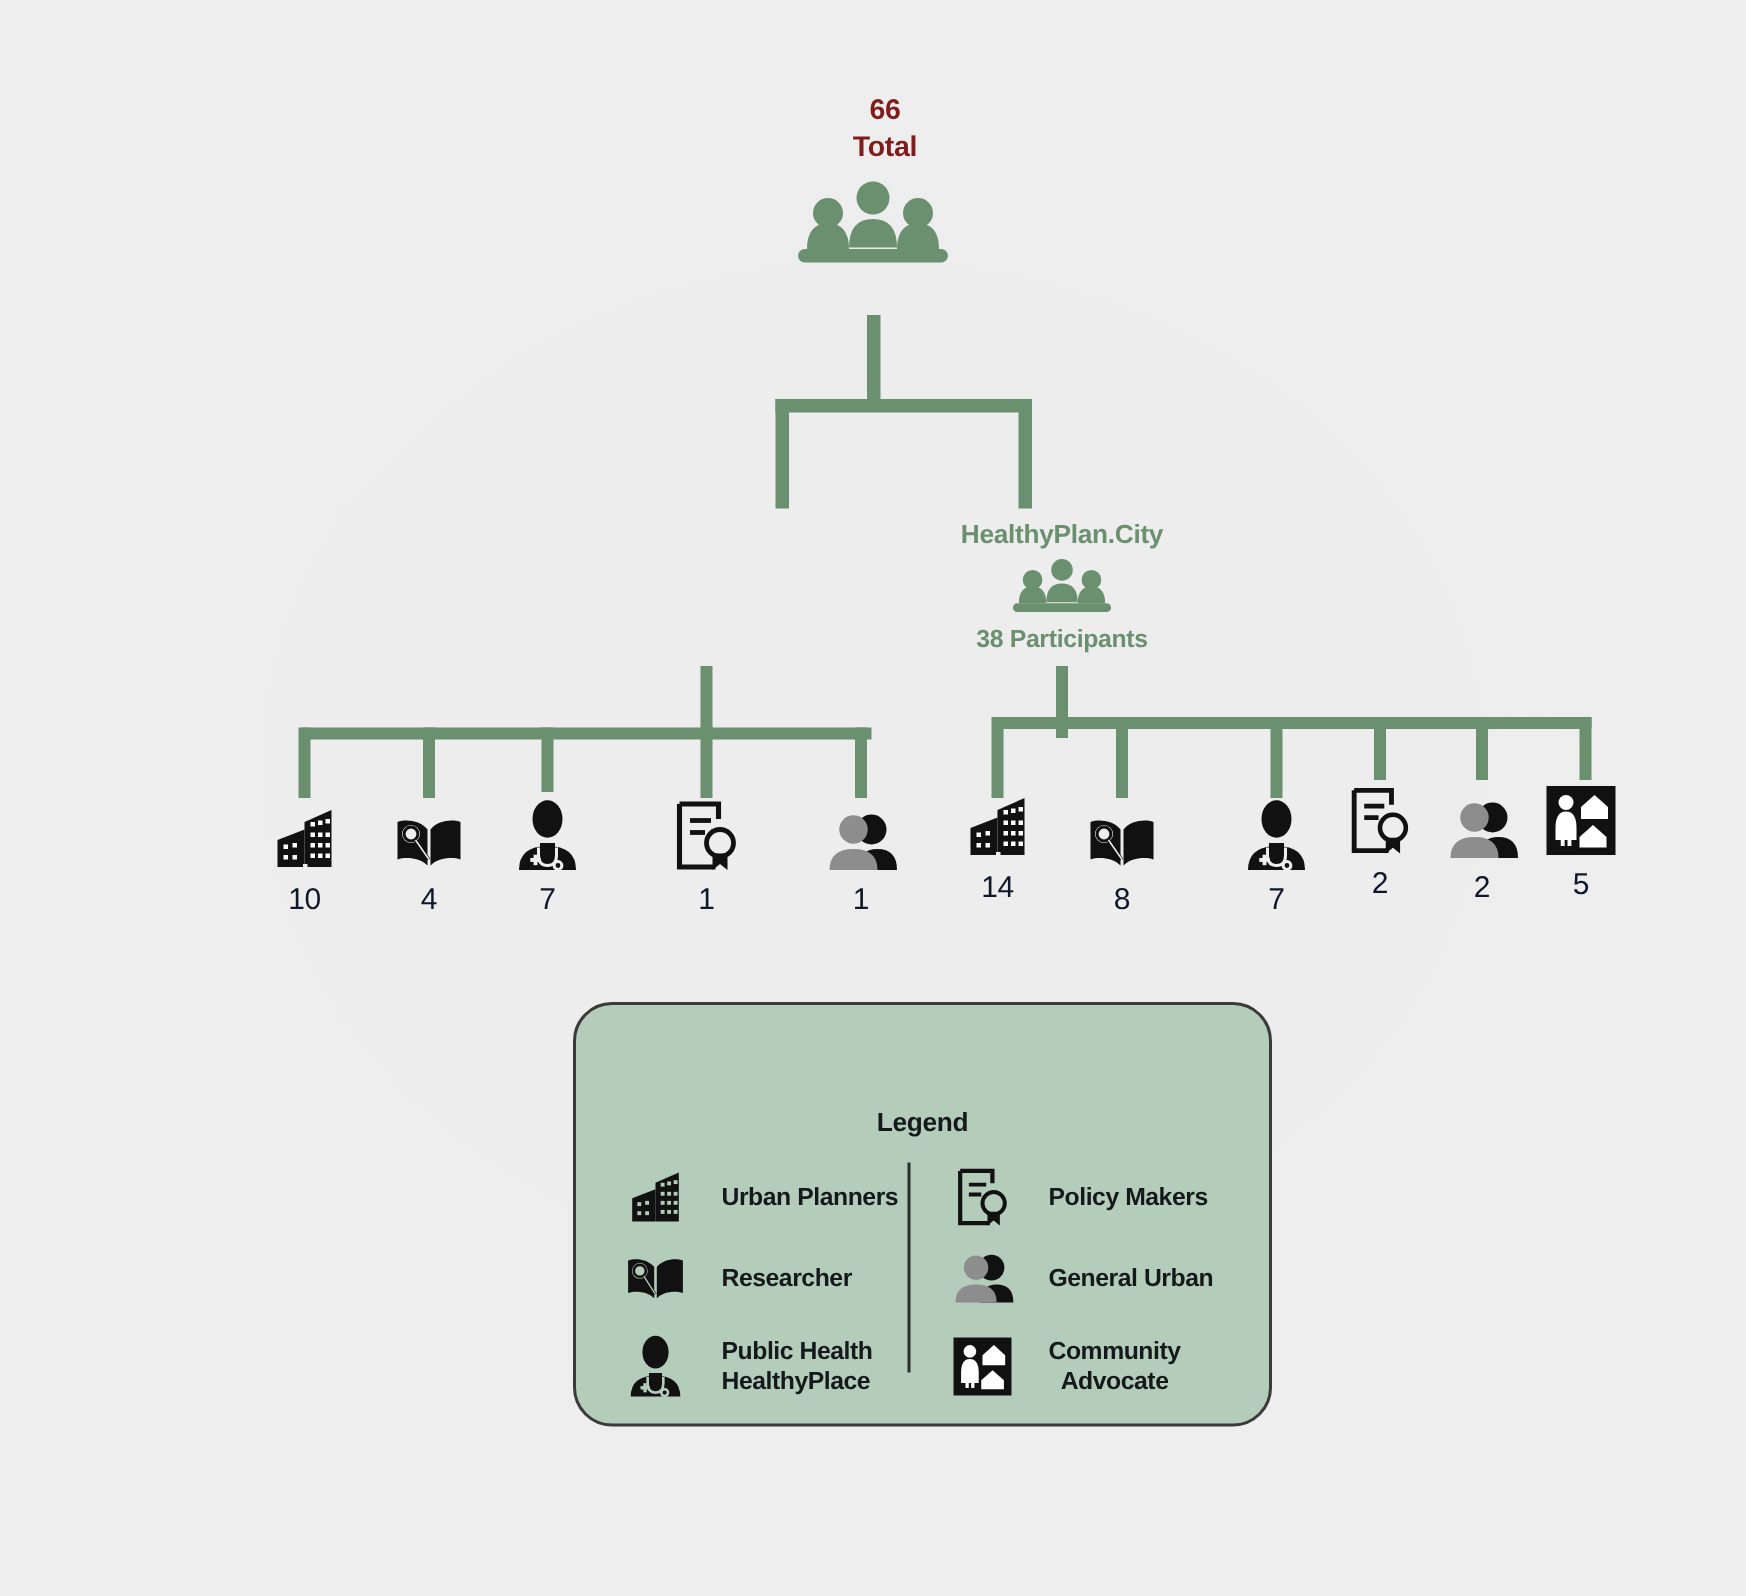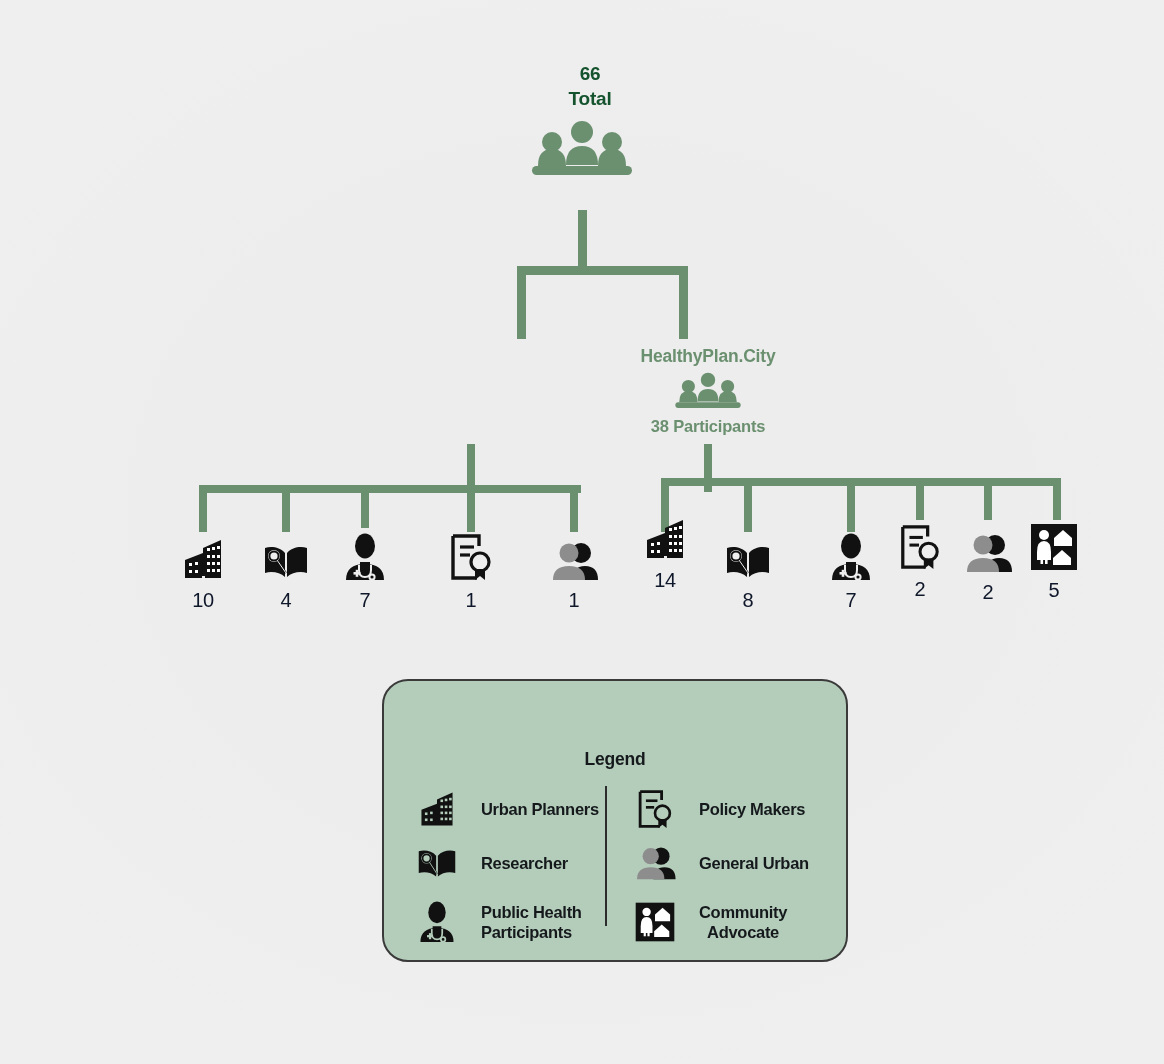--- a/index.html
+++ b/index.html
@@ -29,21 +29,21 @@
   #root-node {
     position: absolute;
     left: 0;
     top: 62px;
     width: 1164px;
     text-align: center;
   }
   #root-label {
     font-size: 19px;
     line-height: 24.5px;
-    color: #14532d;
+    color: #7f1d1d;
     font-weight: bold;
     letter-spacing: -0.2px;
     margin-left: 16px;
   }
   #root-icon-wrap {
     margin-top: 9px;
     display: flex;
     justify-content: center;
   }
 
@@ -105,21 +105,20 @@
   #legend {
     position: absolute;
     left: 382px;
     top: 668px;
     width: 466px;
     height: 283px;
     background: #b4cdbb;
     border: 2px solid #3a3a3a;
     border-radius: 26px;
     box-sizing: border-box;
-    margin-top: 11px;
   }
   #legend-title {
     text-align: center;
     font-size: 17.5px;
     font-weight: bold;
     color: #15191c;
     margin-top: 68px;
     letter-spacing: -0.2px;
   }
   #legend-cols {
@@ -312,21 +311,21 @@
       <svg width="48" height="42" viewBox="0 0 48 42" aria-hidden="true">
         <circle cx="31" cy="13" r="10" fill="#111111"></circle>
         <path d="M22 40 q0-14 13-14 q13 0 13 14 z" fill="#111111"></path>
         <circle cx="19" cy="13" r="9.5" fill="#8d8d8d"></circle>
         <path d="M3 40 q0-14 16-14 q16 0 16 14 z" fill="#8d8d8d"></path>
       </svg>
     </div>
     <div class="leaf-count">1</div>
   </div>
 
-  <div class="leaf" style="left:620px; top:510px;">
+  <div class="leaf" style="left:620px; top:522px;">
     <div class="leaf-icon">
       <svg width="44" height="46" viewBox="0 0 44 46" aria-hidden="true">
         <path d="M22 12 L40 4 L40 42 L22 42 Z" fill="#111111"></path>
         <path d="M4 24 L22 17 L22 42 L4 42 Z" fill="#111111"></path>
         <rect x="21" y="40" width="3" height="6" fill="#eeeeee"></rect>
         <g fill="#ffffff">
           <rect x="26" y="12" width="3" height="3"></rect>
             <rect x="31" y="11" width="3" height="3"></rect>
             <rect x="36" y="10" width="3" height="3"></rect>
           <rect x="26" y="19" width="3" height="3"></rect>
@@ -476,21 +475,21 @@
               <path d="M17 33 v5 q0 7 6 7 q6 0 6 -7 v-5" fill="none" stroke="#b4cdbb" stroke-width="2"></path>
               <circle cx="30" cy="45" r="2.6" fill="none" stroke="#b4cdbb" stroke-width="2"></circle>
               <g fill="#b4cdbb">
                 <rect x="11.5" y="40" width="7" height="2.6"></rect>
                 <rect x="13.7" y="37.8" width="2.6" height="7"></rect>
               </g>
             </svg>
           </span>
           <span class="legend-label">
             <span>Public Health</span><br>
-            <span>Participants</span>
+            <span>HealthyPlace</span>
           </span>
         </div>
       </div>
 
       <div class="legend-col right">
         <div class="legend-row">
           <span class="legend-ico">
             <svg width="38" height="42" viewBox="0 0 46 50" aria-hidden="true">
               <path d="M5 4 h26 v10 M5 4 v42 h24" fill="none" stroke="#111111" stroke-width="3.4"></path>
               <line x1="12" y1="15" x2="26" y2="15" stroke="#111111" stroke-width="3.2"></line>

